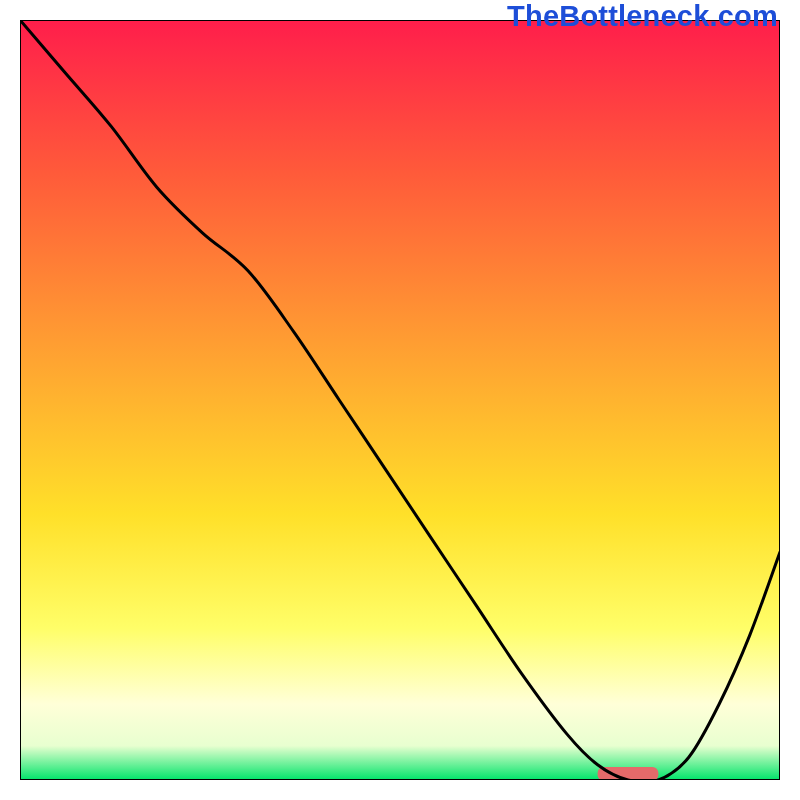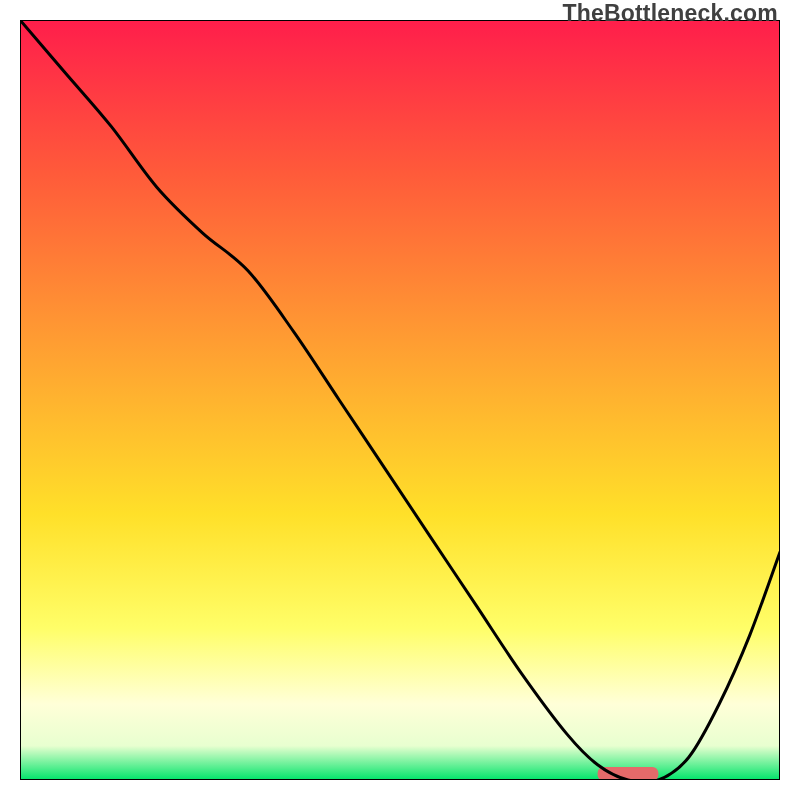--- a/index.html
+++ b/index.html
@@ -20,23 +20,23 @@
     position: absolute;
     left: 20px;
     top: 20px;
     width: 760px;
     height: 760px;
   }
   .watermark {
     position: absolute;
     top: 0px;
     right: 22px;
-    font-size: 23px;
+    font-size: 29px;
     font-weight: 600;
-    color: #404040;
+    color: #1d4ed8;
     letter-spacing: 0.2px;
     font-family: Arial, Helvetica, sans-serif;
   }
   svg {
     position: absolute;
     left: 0;
     top: 0;
   }
 </style>
 </head>

